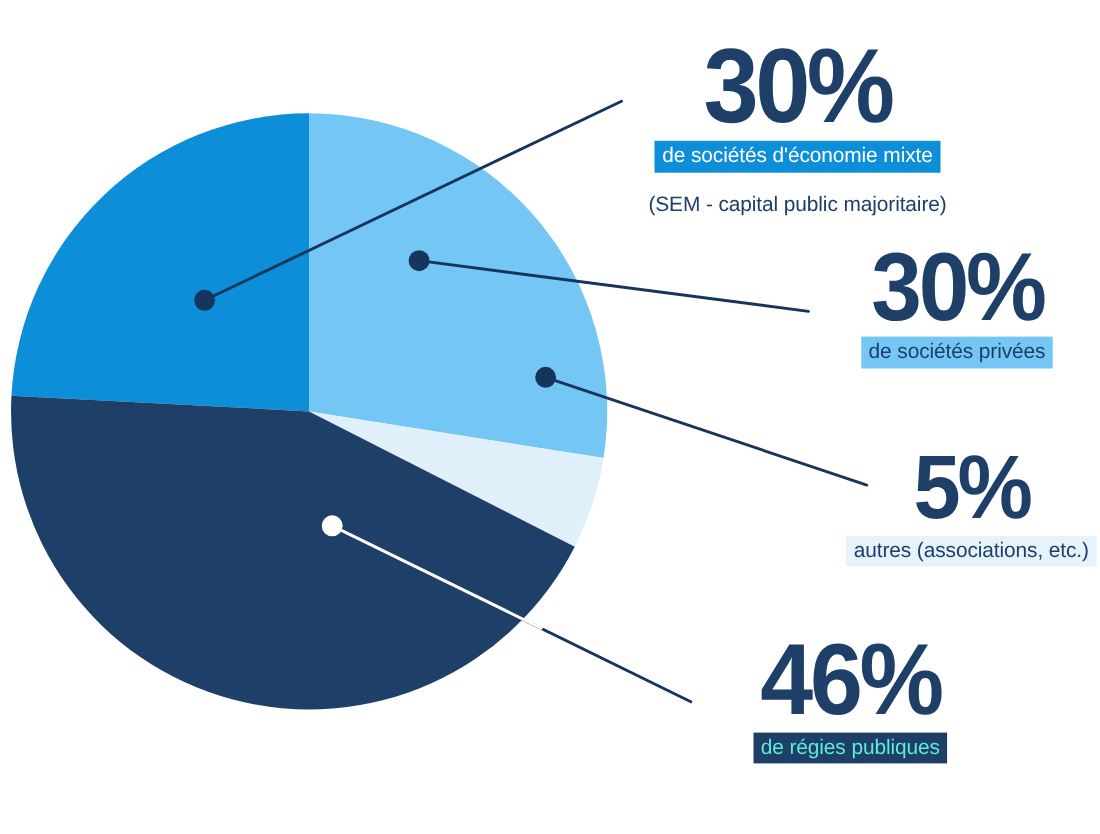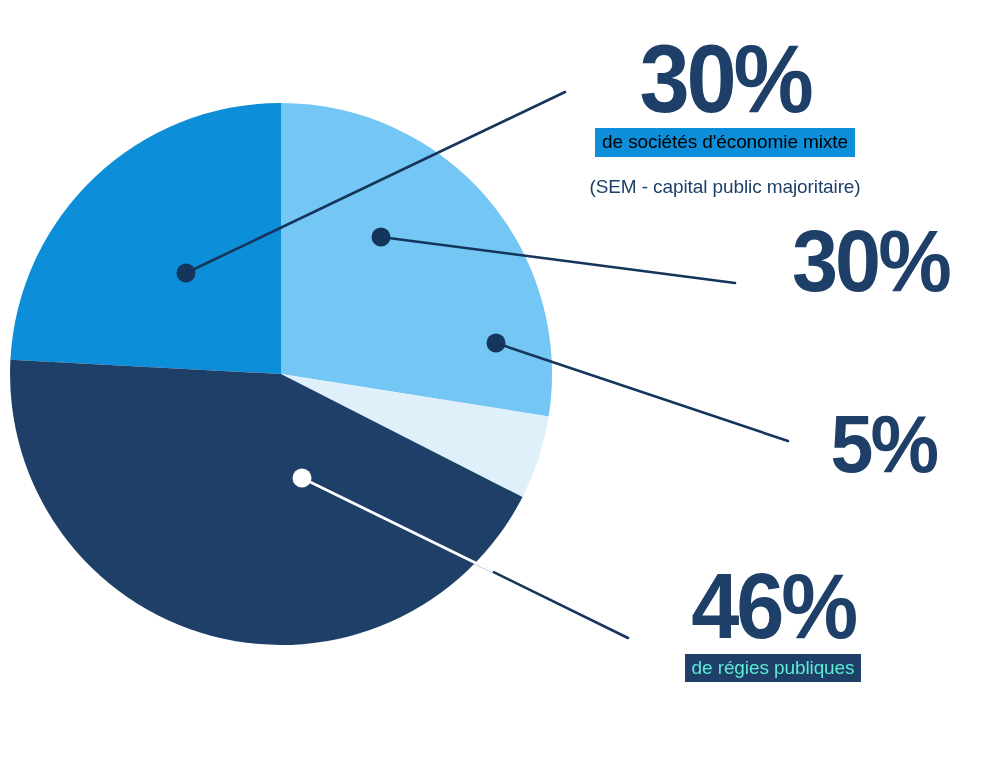--- a/index.html
+++ b/index.html
@@ -63,21 +63,21 @@
   
   #callout-sem      { left: 591px; top: 37px;  width: 268px; }
   #callout-sem .callout-pct { font-size: 96px; }
 
   #callout-privee   { left: 752px; top: 222px; width: 236px; }
   #callout-privee .callout-pct { font-size: 88px; }
 
   #callout-autres   { left: 776px; top: 408px; width: 214px; }
   #callout-autres .callout-pct { font-size: 82px; }
 
-  #callout-regies   { left: 662px; top: 566px; width: 222px; }
+  #callout-regies   { left: 662px; top: 578px; width: 222px; }
   #callout-regies .callout-pct { font-size: 92px; }
 </style>
 </head>
 <body>
 
 <div id="stage">
 
   <svg id="pie-svg" viewBox="0 0 1000 758">
 
     <g>
@@ -107,30 +107,32 @@
     <g>
       <circle cx="186" cy="273" r="9.5" fill="#16355c"></circle>
       <circle cx="381" cy="237" r="9.5" fill="#16355c"></circle>
       <circle cx="496" cy="343" r="9.5" fill="#16355c"></circle>
       <circle cx="302" cy="478" r="9.5" fill="#ffffff"></circle>
     </g>
   </svg>
 
   <div class="callout" id="callout-sem">
     <div class="callout-pct">30%</div>
-    <div class="callout-sub" style="background:#0d8ed9;color:#000000;">de sociétés d'économie mixte</div>
+    <div class="callout-sub" style="background:#0d8ed9;color:#ffffff;">de sociétés d'économie mixte</div>
     <div class="callout-note">(SEM - capital public majoritaire)</div>
   </div>
 
   <div class="callout" id="callout-privee">
     <div class="callout-pct">30%</div>
+    <div class="callout-sub" style="background:#74c7f5;color:#1d3f68;">de sociétés privées</div>
   </div>
 
   <div class="callout" id="callout-autres">
     <div class="callout-pct">5%</div>
+    <div class="callout-sub" style="background:#e6f3fc;color:#1d3f68;">autres (associations, etc.)</div>
   </div>
 
   <div class="callout" id="callout-regies">
     <div class="callout-pct">46%</div>
     <div class="callout-sub" style="background:#1d3f68;color:#5eead4;">de régies publiques</div>
   </div>
 
 </div>
 
 </body></html>

